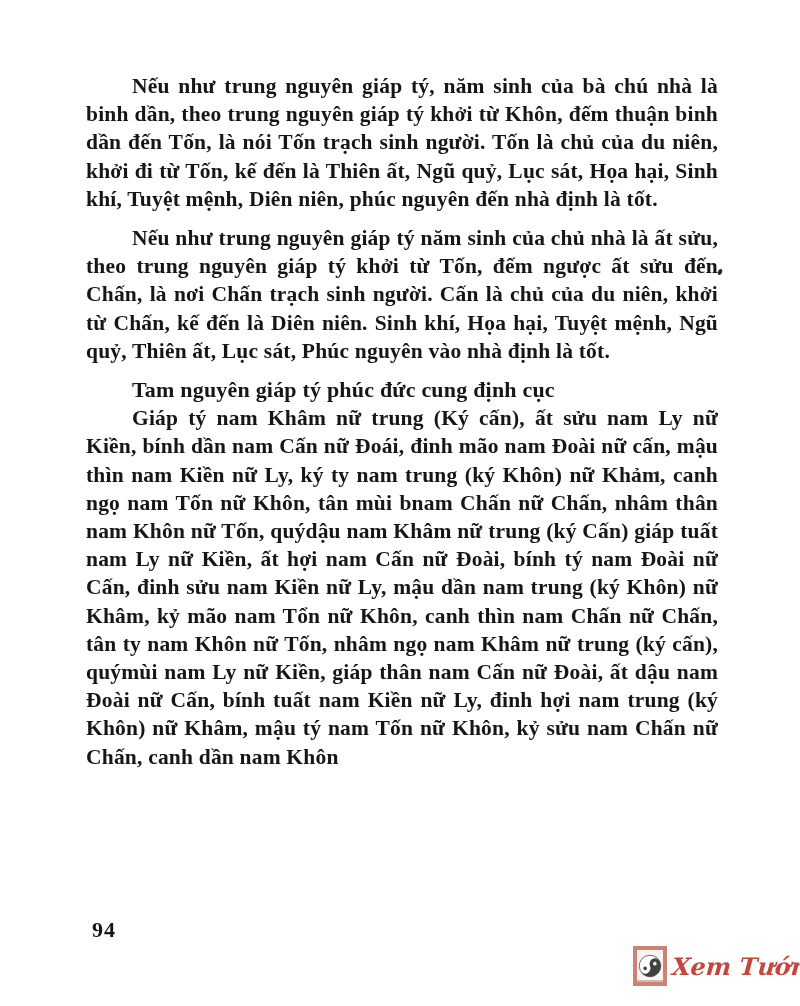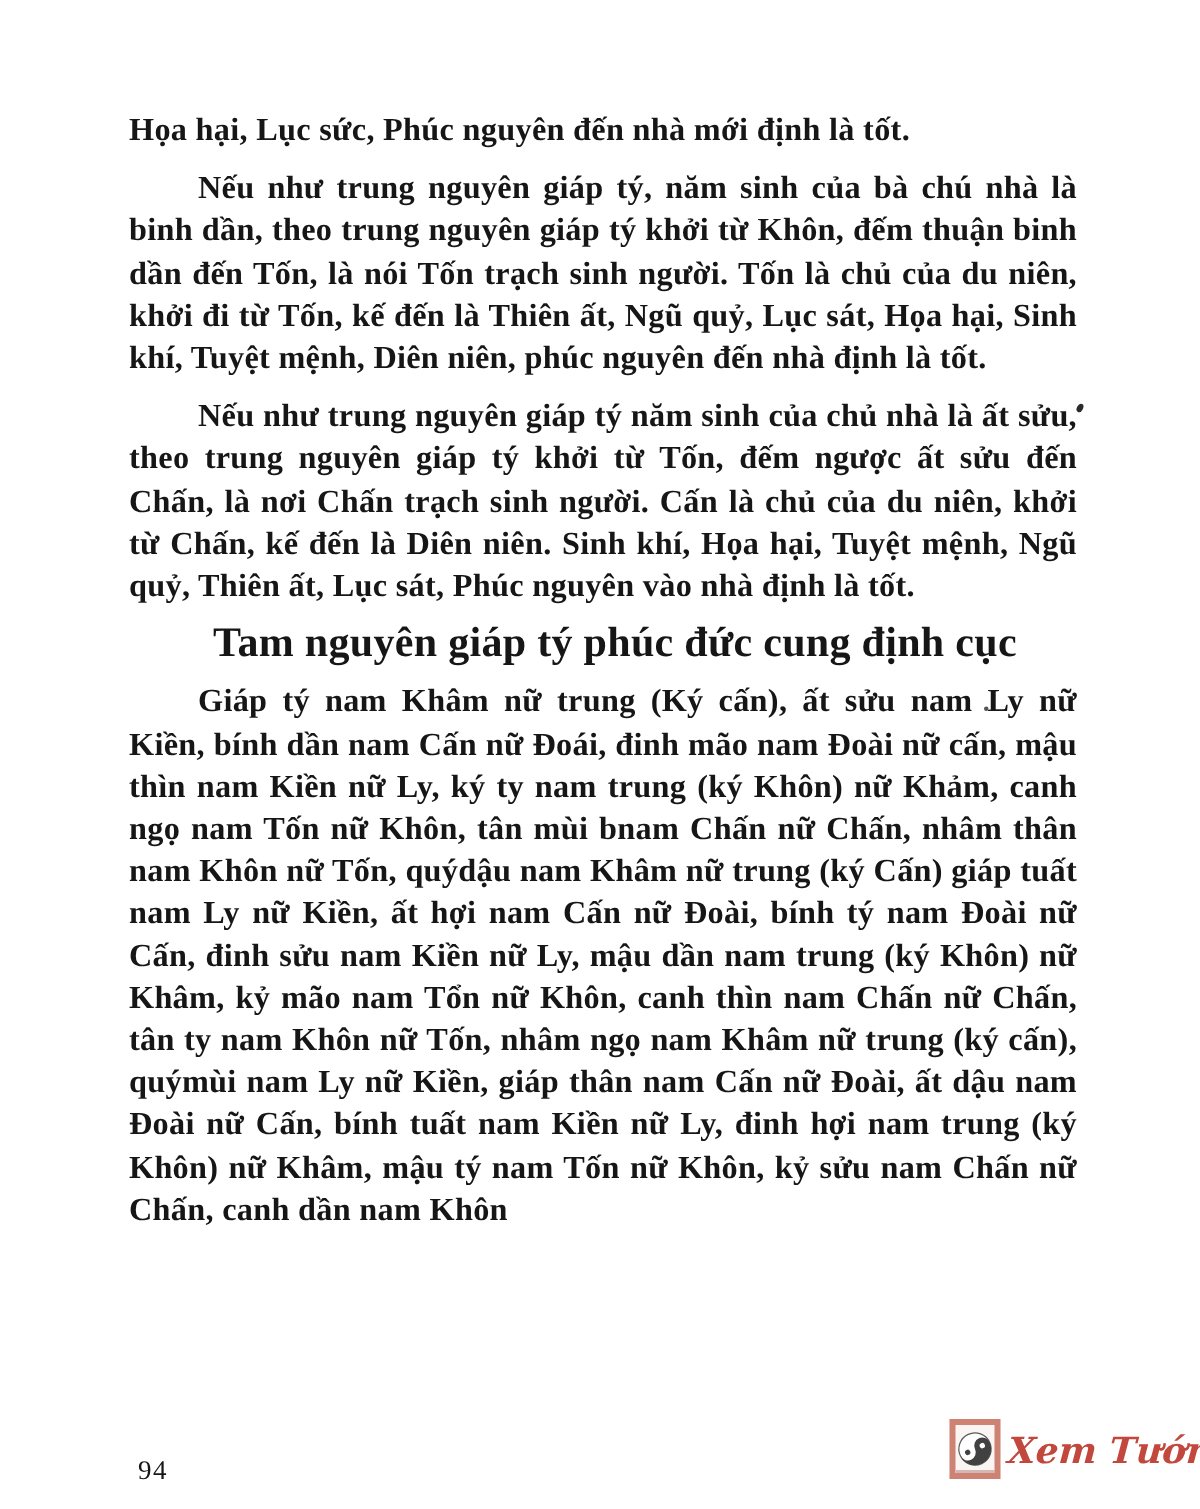--- a/index.html
+++ b/index.html
@@ -29,37 +29,37 @@
     font-weight: bold;
     text-align: justify;
     text-indent: 46px;
     letter-spacing: 0.2px;
   }
   .para.no-indent {
     text-indent: 0;
     text-align: left;
   }
   .heading-line {
-    margin: 10px;
-    font-size: 28px;
+    margin: 0;
+    font-size: 22px;
     line-height: 28.2px;
     font-weight: bold;
     text-align: left;
     text-indent: 46px;
     letter-spacing: 0.2px;
   }
   .heading-line.last {
     margin-bottom: 11px;
   }
   .page-number {
     position: absolute;
     left: 92px;
-    top: 970px;
-    font-size: 18px;
-    font-weight: normal;
+    top: 917px;
+    font-size: 22px;
+    font-weight: bold;
     letter-spacing: 1px;
   }
   
   .watermark {
     position: absolute;
     left: 633px;
     top: 946px;
     display: flex;
     align-items: center;
     gap: 5px;
@@ -94,21 +94,20 @@
   }
   .speck-1 { left: 718px; top: 269px; width: 4px; height: 6px; transform: rotate(28deg); }
   .speck-2 { left: 656px; top: 471px; width: 3px; height: 3px; opacity: 0.8; }
 </style>
 </head>
 <body>
 
 <div class="page">
 
   <div class="text-block">
-    <p class="para no-indent">Họa hại, Lục sức, Phúc nguyên đến nhà mới định là tốt.</p>
     <p class="para">Nếu như trung nguyên giáp tý, năm sinh của bà chú nhà là binh dần, theo trung nguyên giáp tý khởi từ Khôn, đếm thuận binh dần đến Tốn, là nói Tốn trạch sinh người. Tốn là chủ của du niên, khởi đi từ Tốn, kế đến là Thiên ất, Ngũ quỷ, Lục sát, Họa hại, Sinh khí, Tuyệt mệnh, Diên niên, phúc nguyên đến nhà định là tốt.</p>
     <p class="para">Nếu như trung nguyên giáp tý năm sinh của chủ nhà là ất sửu, theo trung nguyên giáp tý khởi từ Tốn, đếm ngược ất sửu đến Chấn, là nơi Chấn trạch sinh người. Cấn là chủ của du niên, khởi từ Chấn, kế đến là Diên niên. Sinh khí, Họa hại, Tuyệt mệnh, Ngũ quỷ, Thiên ất, Lục sát, Phúc nguyên vào nhà định là tốt.</p>
     <p class="heading-line">Tam nguyên giáp tý phúc đức cung định cục</p>
     <p class="para">Giáp tý nam Khâm nữ trung (Ký cấn), ất sửu nam Ly nữ Kiền, bính dần nam Cấn nữ Đoái, đinh mão nam Đoài nữ cấn, mậu thìn nam Kiền nữ Ly, ký ty nam trung (ký Khôn) nữ Khảm, canh ngọ nam Tốn nữ Khôn, tân mùi bnam Chấn nữ Chấn, nhâm thân nam Khôn nữ Tốn, quýdậu nam Khâm nữ trung (ký Cấn) giáp tuất nam Ly nữ Kiền, ất hợi nam Cấn nữ Đoài, bính tý nam Đoài nữ Cấn, đinh sửu nam Kiền nữ Ly, mậu dần nam trung (ký Khôn) nữ Khâm, kỷ mão nam Tổn nữ Khôn, canh thìn nam Chấn nữ Chấn, tân ty nam Khôn nữ Tốn, nhâm ngọ nam Khâm nữ trung (ký cấn), quýmùi nam Ly nữ Kiền, giáp thân nam Cấn nữ Đoài, ất dậu nam Đoài nữ Cấn, bính tuất nam Kiền nữ Ly, đinh hợi nam trung (ký Khôn) nữ Khâm, mậu tý nam Tốn nữ Khôn, kỷ sửu nam Chấn nữ Chấn, canh dần nam Khôn</p>
   </div>
 
   <div class="page-number">94</div>
 
   <div class="speck speck-1"></div>
   <div class="speck speck-2"></div>

